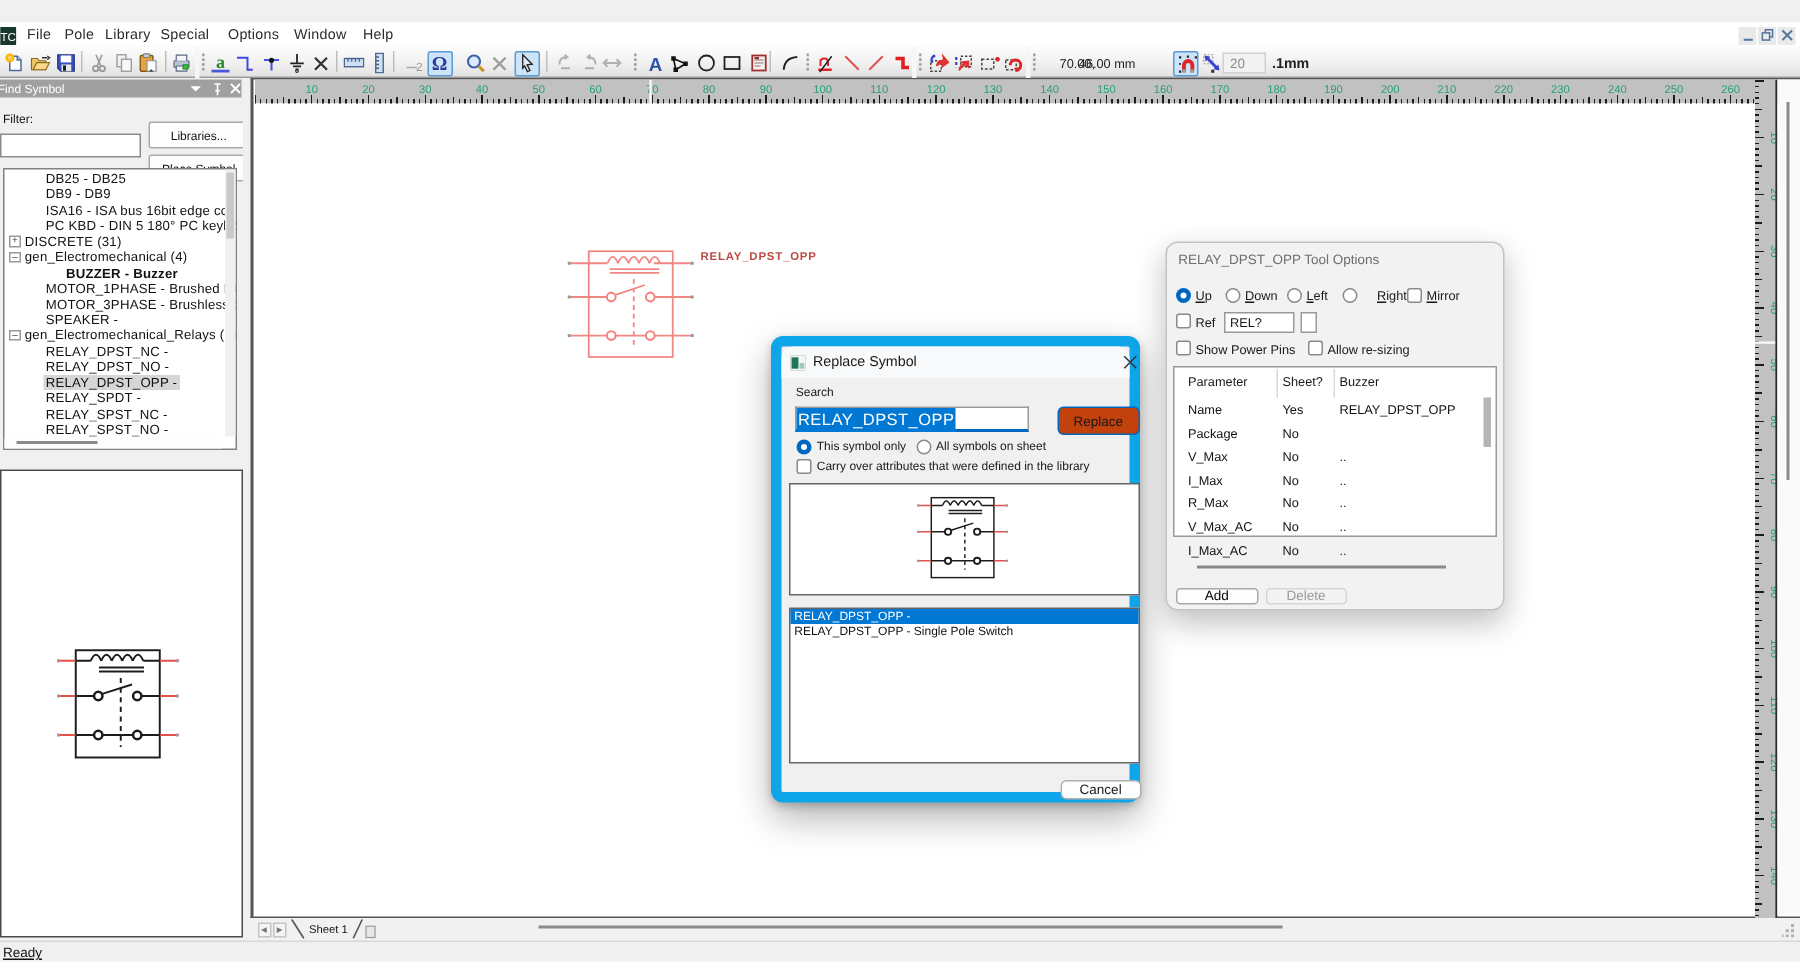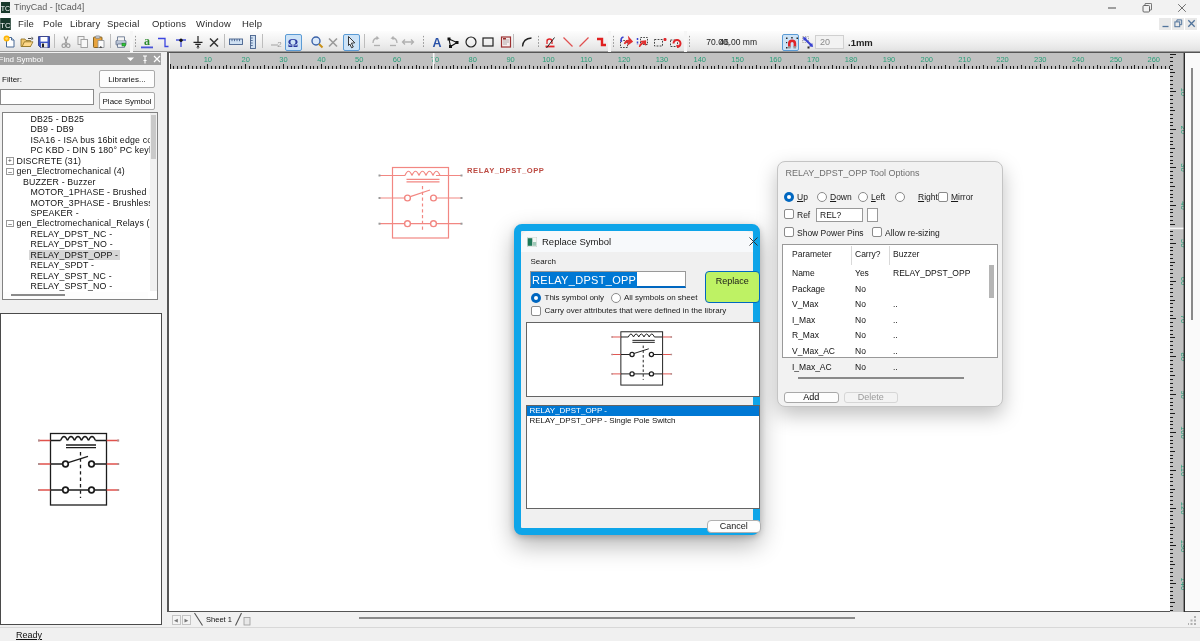--- a/index.html
+++ b/index.html
@@ -31,21 +31,21 @@
 .tbtxt { position:absolute; top:6px; font-size:9px; color:#222; white-space:nowrap; }
 .tbtxt.b { font-weight:bold; }
 .tbfield { position:absolute; top:3.5px; width:29px; height:14px; background:#f2f2f2; border:1px solid #d0d0d0; font-size:9px; color:#8a8a8a; padding:1.5px 0 0 4px; }
 
 
 #lpanel { left:0; top:52px; width:162px; height:573px; background:#f0f0f0; }
 #lphead { left:0; top:1px; width:161px; height:12px; background:#a0a0a0; color:#fff; font-size:8px; padding:1.5px 0 0 0; text-indent:-1.5px; }
 #lphead svg { position:absolute; top:2px; }
 #filterlbl { left:2px; top:23px; font-size:8px; color:#111; }
 #filterinput { left:0px; top:37px; width:94px; height:16px; background:#fff; border:1px solid #8a8a8a; }
-.lpbtn { left:99px; width:56px; height:17.5px; background:#fdfdfd; border:1px solid #aaa; border-radius:2px; font-size:8px; text-align:center; padding-top:4px; color:#111; }
+.lpbtn { left:99px; width:67px; height:17.5px; background:#fdfdfd; border:1px solid #aaa; border-radius:2px; font-size:8px; text-align:center; padding-top:4px; color:#111;margin-top:11px; }
 #treebox { left:2px; top:60px; width:155.5px; height:188px; padding-top:1px; background:#fff; border:1px solid #828282; overflow:hidden; }
 .trow { height:10.45px; white-space:nowrap; position:relative; font-size:8.8px; line-height:10.45px; letter-spacing:0.15px; overflow:hidden; }
 .tlabel { display:inline-block; color:#111; padding:0 2px; vertical-align:top; }
 .eboxw { position:absolute; left:3.3px; top:1.5px; }
 .ebox { display:block; width:7.5px; height:7.5px; border:1px solid #999; font-size:6.5px; line-height:5.8px; text-align:center; color:#333; background:#fff; }
 #treevsb { left:149.5px; top:61px; width:7.5px; height:178px; background:#f0f0f0; }
 #treevsb div { position:absolute; left:1px; top:2px; width:5.5px; height:44px; background:#c9c9c9; }
 #treehsb { left:3px; top:240px; width:145px; height:7px; background:#fdfdfd; }
 #treehsb div { position:absolute; left:8px; top:2px; width:54px; height:2px; background:#8a8a8a; }
 #prevbox { left:0px; top:261px; width:161.5px; height:312px; background:#fff; border:1px solid #4a4a4a; }
@@ -62,32 +62,32 @@
 
 
 #tabrow { left:166.5px; top:612px; width:1033.5px; height:14.5px; background:#f1f1f1; }
 .tabarr { top:2.5px; width:9px; height:10px; background:#f4f4f4; border:1px solid #c4c4c4; font-size:5px; color:#777; text-align:center; line-height:9px; }
 #sheettab { left:27px; top:0px; width:62px; height:14.5px; }
 #hsbthumb { left:192px; top:4.5px; width:496px; height:2px; background:#8a8a8a; }
 #grip { left:1188px; top:616px; width:9px; height:9px; }
 
 
 #statusbar { left:0; top:627px; width:1200px; height:14px; background:#f0f0f0; border-top:1px solid #d8d8d8; }
-#statusbar span { position:absolute; left:16px; top:2px; font-size:9px; color:#111;text-decoration:underline; }
+#statusbar span { position:absolute; left:2px; top:2px; font-size:9px; color:#111;text-decoration:underline; }
 
 
 #rdlg { left:513.5px; top:224px; width:246.5px; height:311px; background:#f0f0f0; border:7px solid #0ea5e9; border-radius:8px; box-shadow:0 10px 24px rgba(0,0,0,0.3), 0 2px 6px rgba(0,0,0,0.2); }
 #rdlghead { left:0; top:0; width:100%; height:21px; background:#f7f9fb; border-radius:8px 8px 0 0; }
 #rdlgtitle { left:21.5px; top:5px; font-size:9.5px; color:#191919; }
 #rdlgx { left:227px; top:5px; width:11px; height:11px; }
 .dlglbl { font-size:8px; color:#191919; }
 #rsearch { left:10px; top:26px; }
 #rinput { left:9.5px; top:39.5px; width:156px; height:17.5px; background:#fff; border:1px solid #999; border-bottom:2px solid #0067c0; }
 #rinput span { position:absolute; left:0px; top:0px; background:#0078d4; color:#fff; font-size:11px; letter-spacing:0.3px; padding:2px 1px 2px 1px; }
-#rbtn { left:184.5px; top:40px; width:54.5px; height:32px; background:#bef264; border:1px solid #0067c0; border-radius:4px; font-size:9px; text-align:center; padding-top:4px; }
+#rbtn { left:184.5px; top:40px; width:54.5px; height:19px; background:#c2410c; border:1px solid #0067c0; border-radius:4px; font-size:9px; text-align:center; padding-top:4px; }
 .rad { position:absolute; width:10px; height:10px; border-radius:50%; }
 .rad.on { background:#0067c0; }
 .rad.on::after { content:""; position:absolute; left:3px; top:3px; width:4px; height:4px; border-radius:50%; background:#fff; }
 .rad.off { background:#fff; border:1px solid #8a8a8a; }
 .cbx { position:absolute; width:10px; height:10px; background:#fff; border:1px solid #8a8a8a; border-radius:2px; }
 #rprev { left:5px; top:91px; width:234.5px; height:74.5px; background:#fff; border:1px solid #646464; }
 #rlist { left:5px; top:174px; width:234.5px; height:103.5px; background:#fff; border:1px solid #646464; font-size:8px; }
 #rlist .sel { background:#0078d4; color:#fff; height:9.8px; line-height:9.8px; padding-left:3px; }
 #rlist .nrm { color:#111; height:9.8px; line-height:9.8px; padding-left:3px; }
 #rcancel { left:186px; top:289px; width:54.5px; height:12.5px; background:#fdfdfd; border:1px solid #b0b0b0; border-radius:4px; font-size:9px; text-align:center; line-height:10px; }
@@ -105,37 +105,20 @@
 #pvline1 { left:68px; top:1px; width:1px; height:19px; background:#d9d9d9; }
 #pvline2 { left:105.5px; top:1px; width:1px; height:19px; background:#d9d9d9; }
 #ptvsb { left:206px; top:20px; width:5px; height:33px; background:#b5b5b5; }
 #pthsb { left:15px; top:132.5px; width:166px; height:2px; background:#8a8a8a; }
 #toadd { left:5.5px; top:229.5px; width:55.5px; height:11.5px; background:#fdfdfd; border:1px solid #a8a8a8; border-radius:3px; font-size:9px; text-align:center; line-height:9.5px; }
 #todel { left:66px; top:229.5px; width:53.5px; height:11.5px; background:#f3f3f3; border:1px solid #d6d6d6; border-radius:3px; font-size:9px; color:#9a9a9a; text-align:center; line-height:9.5px; }
 </style></head>
 <body>
 <div id="page">
 
-<div class="abs" id="titlebar">
-  <svg class="abs" id="tbicon" width="9" height="11" viewBox="0 0 9 11">
-        <rect width="9" height="11" fill="#17382a"></rect>
-        <text x="4.5" y="8.5" font-size="7" fill="#fff" text-anchor="middle" font-family="Liberation Sans">TC</text>
-      </svg>
-  <span class="abs" id="tbtitle">TinyCad - [tCad4]</span>
-  <svg class="abs wbtn" style="left:1107px" width="10" height="10" viewBox="0 0 10 10">
-        <path d="M1 5h8" stroke="#5a5a5a" stroke-width="1.1"></path>
-      </svg>
-  <svg class="abs wbtn" style="left:1142px" width="10" height="10" viewBox="0 0 10 10">
-        <rect x="1" y="2.5" width="6.5" height="6.5" rx="1" fill="none" stroke="#5a5a5a" stroke-width="0.9"></rect>
-        <path d="M3 2.5 V1.2 a0.8 0.8 0 0 1 0.8-0.8 h5 a0.8 0.8 0 0 1 0.8 0.8 v5 a0.8 0.8 0 0 1-0.8 0.8 H7.5" fill="none" stroke="#5a5a5a" stroke-width="0.9"></path>
-      </svg>
-  <svg class="abs wbtn" style="left:1177px" width="10" height="10" viewBox="0 0 10 10">
-        <path d="M1.2 1.2 L8.8 8.8 M8.8 1.2 L1.2 8.8" stroke="#5a5a5a" stroke-width="0.85"></path>
-      </svg>
-</div>
 
 <div class="abs" id="menubar"></div>
 <svg class="abs" id="mbicon" width="11" height="13" viewBox="0 0 11 13">
       <rect width="11" height="13" fill="#17382a"></rect>
       <text x="5.5" y="10" font-size="8" fill="#fff" text-anchor="middle" font-family="Liberation Sans">TC</text>
     </svg>
 <span class="abs mitem" style="left:18px">File</span>
 <span class="abs mitem" style="left:43px">Pole</span>
 <span class="abs mitem" style="left:70px">Library</span>
 <span class="abs mitem" style="left:107px">Special</span>
@@ -445,21 +428,21 @@
         <div class="trow"><span class="tlabel" style="margin-left:25.5px;">DB25 - DB25</span></div>
         <div class="trow"><span class="tlabel" style="margin-left:25.5px;">DB9 - DB9</span></div>
         <div class="trow"><span class="tlabel" style="margin-left:25.5px;">ISA16 - ISA bus 16bit edge conn</span></div>
         <div class="trow"><span class="tlabel" style="margin-left:25.5px;">PC KBD - DIN 5 180° PC keyboar</span></div>
         <div class="trow"><span class="eboxw">
             <span class="ebox">+</span>
           </span><span class="tlabel" style="margin-left:11.5px;">DISCRETE (31)</span></div>
         <div class="trow"><span class="eboxw">
             <span class="ebox">–</span>
           </span><span class="tlabel" style="margin-left:11.5px;">gen_Electromechanical (4)</span></div>
-        <div class="trow"><span class="tlabel" style="margin-left:18px;">BUZZER - Buzzer</span></div>
+        <div class="trow"><span class="tlabel" style="margin-left:39px;font-weight:bold;">BUZZER - Buzzer</span></div>
         <div class="trow"><span class="tlabel" style="margin-left:25.5px;">MOTOR_1PHASE - Brushed DC r</span></div>
         <div class="trow"><span class="tlabel" style="margin-left:25.5px;">MOTOR_3PHASE - Brushless DC</span></div>
         <div class="trow"><span class="tlabel" style="margin-left:25.5px;">SPEAKER -</span></div>
         <div class="trow"><span class="eboxw">
             <span class="ebox">–</span>
           </span><span class="tlabel" style="margin-left:11.5px;">gen_Electromechanical_Relays (6)</span></div>
         <div class="trow"><span class="tlabel" style="margin-left:25.5px;">RELAY_DPST_NC -</span></div>
         <div class="trow"><span class="tlabel" style="margin-left:25.5px;">RELAY_DPST_NO -</span></div>
         <div class="trow"><span class="tlabel" style="margin-left:25.5px;background:#d6d6d6;">RELAY_DPST_OPP -</span></div>
         <div class="trow"><span class="tlabel" style="margin-left:25.5px;">RELAY_SPDT -</span></div>
@@ -673,21 +656,21 @@
       <span class="abs tolbl" style="left:19px;top:47.5px">Ref</span>
   <div class="abs" style="left:38px;top:45.5px;width:47px;height:14px;background:#fff;border:1px solid #999"></div>
   <span class="abs tolbl" style="left:42px;top:48px">REL?</span>
   <div class="abs" style="left:89px;top:45.5px;width:11px;height:14px;background:#fff;border:1px solid #999"></div>
   <span class="abs cbx" style="left:6px;top:65px"></span>
       <span class="abs tolbl" style="left:19px;top:65.5px">Show Power Pins</span>
   <span class="abs cbx" style="left:94px;top:65px"></span>
       <span class="abs tolbl" style="left:107px;top:65.5px">Allow re-sizing</span>
   <div class="abs" id="ptable">
     <span class="phead" style="left:9px">Parameter</span>
-    <span class="phead" style="left:72px">Carry?</span>
+    <span class="phead" style="left:72px">Sheet?</span>
     <span class="phead" style="left:110px">Buzzer</span>
     <span class="abs" id="pvline1"></span>
         <span class="abs" id="pvline2"></span>
     <div class="prow" style="top:23.5px">
           <span class="c1">Name</span>
           <span class="c2">Yes</span>
           <span class="c3">RELAY_DPST_OPP</span>
         </div>
         <div class="prow" style="top:39.1px">
           <span class="c1">Package</span>

